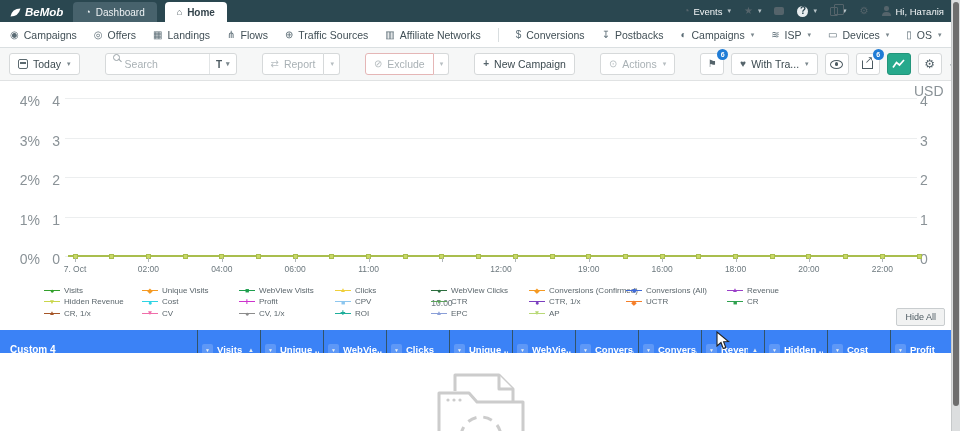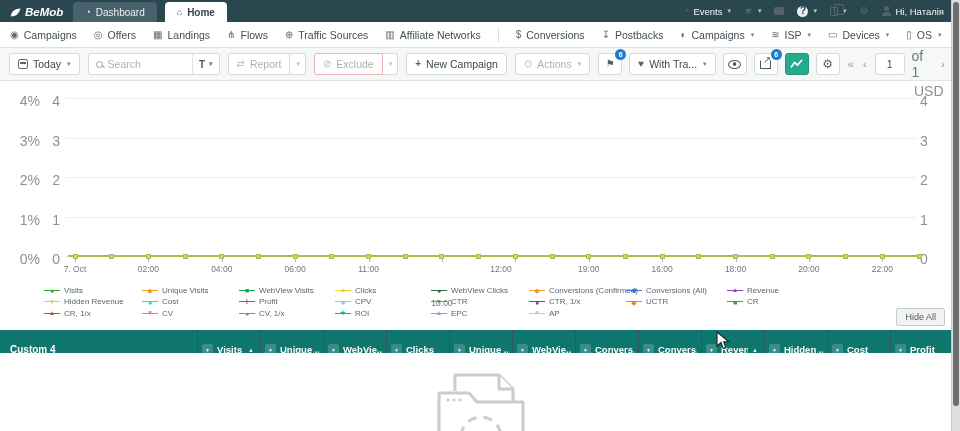--- a/index.html
+++ b/index.html
@@ -46,36 +46,36 @@
   #nav { position:absolute; top:22px; left:0; right:0; height:26px; background:#fff;
     border-bottom:1px solid #dadfe1; display:flex; align-items:center; padding:0 10px; }
   #nav-items { display:flex; align-items:center; gap:17px; font-size:10.5px; color:#414f56; white-space:nowrap; }
   .nav-item { display:flex; align-items:center; gap:5px; cursor:default; }
   .nav-item .ic { font-size:10px; color:#5a6b74; font-style:normal; line-height:1; }
   .nav-div { width:1px; height:14px; background:#d9dee0; }
   .caret { font-size:7px; color:#7b878d; margin-left:1px; }
 
   
   #toolbar { position:absolute; top:48px; left:0; right:0; height:33px; background:#f6f7f7;
-    border-bottom:1px solid #e0e2e3; display:flex; align-items:center; padding:0 9px; gap:8px; }
+    border-bottom:1px solid #e0e2e3; display:flex; align-items:center; padding:0 9px; gap:25px; }
   .btn { height:22px; background:#fff; border:1px solid #d6d9da; border-radius:3px;
     display:flex; align-items:center; gap:5px; padding:0 8px; font-size:10.5px; color:#3c4a50; white-space:nowrap; }
   .btn.disabled { color:#a9b1b5; }
   .btn.disabled .ic, .btn.disabled .caret { color:#b7bec1; }
   .btn-group { display:flex; }
   .btn-group .btn:first-child { border-radius:3px 0 0 3px; }
   .btn-group .btn.chev { border-left:none; border-radius:0 3px 3px 0; padding:0 5px; }
   .btn.exclude { border-color:#e5b6b6; }
   .icon-btn { width:26px; justify-content:center; padding:0; position:relative; }
   .icon-btn.teal { background:#27a98c; border-color:#22957b; }
   .badge { position:absolute; top:-5px; right:-5px; min-width:11px; height:11px; border-radius:6px;
     background:#1f7cd6; color:#fff; font-size:7px; font-weight:bold; display:flex; align-items:center;
     justify-content:center; padding:0 2px; }
   #search-wrap { width:132px; height:22px; background:#fff; border:1px solid #d6d9da; border-radius:3px;
-    display:flex; align-items:center; padding:0 0 0 7px; gap:5px; }
+    display:flex; padding:0 0 0 7px; gap:5px; }
   #search-input { border:none; outline:none; flex:1; min-width:0; font-size:10.5px; color:#444;
     font-family:"Liberation Sans", sans-serif; background:transparent; }
   #search-input::placeholder { color:#a9b1b5; }
   #search-type { border-left:1px solid #e2e5e6; height:100%; display:flex; align-items:center;
     gap:3px; padding:0 6px; font-size:10px; font-weight:bold; color:#4c5a61; }
   #toolbar-right { margin-left:auto; display:flex; align-items:center; gap:7px; }
   .pg-arrow { font-size:11px; color:#8b969b; padding:0 1px; }
   #page-input { width:30px; height:22px; border:1px solid #d6d9da; border-radius:3px; text-align:center;
     font-size:10.5px; color:#444; font-family:"Liberation Sans", sans-serif; outline:none; }
   .pg-of { font-size:14px; color:#6c787e; }
@@ -95,21 +95,21 @@
   .lg-item { display:flex; align-items:center; gap:4px; height:10px; font-size:8px; color:#5b666c; white-space:nowrap; }
   .lgm { position:relative; width:16px; height:9px; flex:none; }
   .lgm::before { content:""; position:absolute; left:0; top:4px; width:16px; height:1px; background:currentColor; }
   .lgm i { position:absolute; left:50%; top:50%; transform:translate(-50%,-50%); font-style:normal; font-size:7px; line-height:1; }
   .lgm.sh-triangle i, .lgm.sh-triangle-down i { font-size:6.5px; }
   .lgm.sh-plus i { font-size:9px; font-weight:bold; }
   #hide-all { position:absolute; top:227px; right:15px; background:#f1f2f2; border:1px solid #c9cdcf;
     border-radius:2px; font-size:9px; color:#4c5a61; padding:3px 8px; }
 
   
-  #table-head { position:absolute; top:330px; left:0; right:0; height:39px; background:#0f766e;
+  #table-head { position:absolute; top:330px; left:0; right:0; height:39px; background:#3b82f6;
     display:flex; align-items:stretch; color:#fff; }
   .th { display:flex; align-items:center; gap:4px; padding:0 4px; border-left:1px solid #32536a;
     width:63px; flex:none; overflow:hidden; }
   .th.first { width:197px; border-left:none; padding-left:10px; font-size:10px; font-weight:bold; }
   .th .lbl { font-size:9.5px; font-weight:bold; white-space:nowrap; overflow:hidden; }
   .fbox { width:11px; height:11px; flex:none; border-radius:2px; background:rgba(255,255,255,.18);
     display:flex; align-items:center; justify-content:center; font-size:5px; color:#e8eef2; }
   .sort { font-size:6px; margin-left:auto; padding-right:2px; color:#e8eef2; }
 
   

